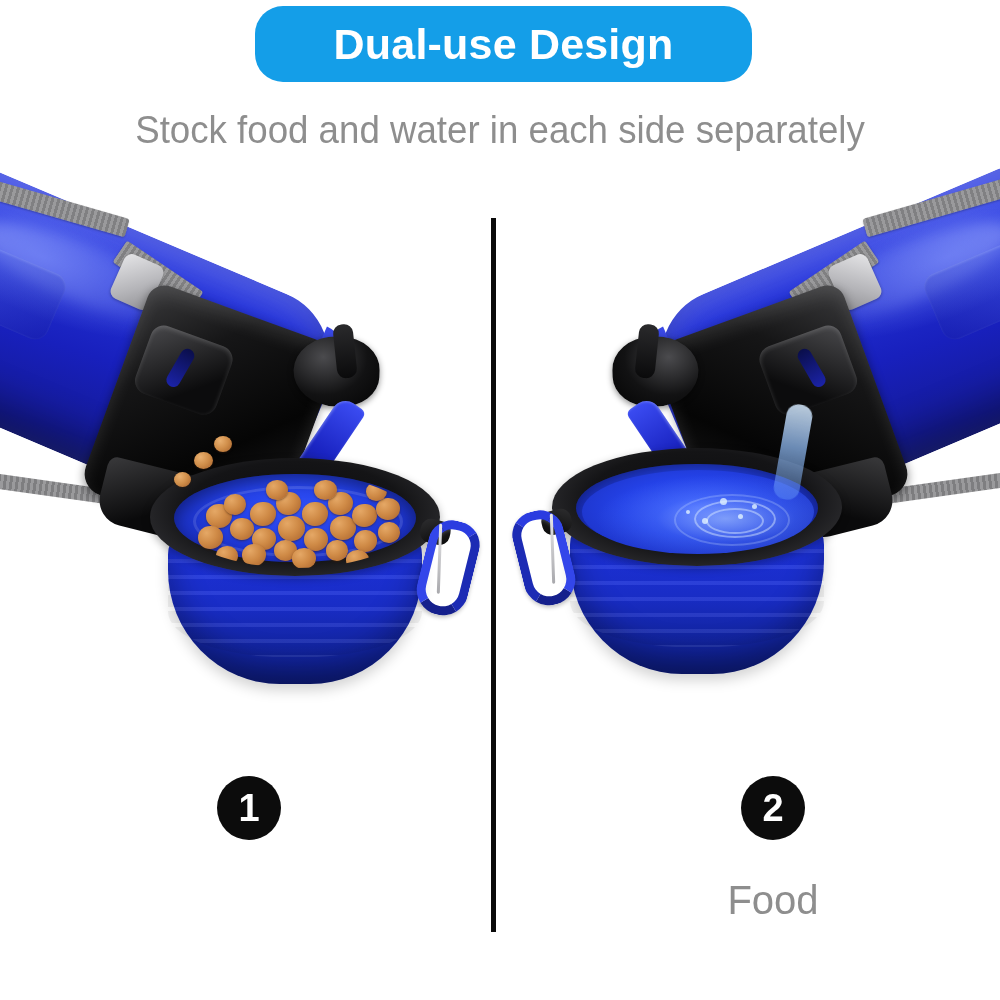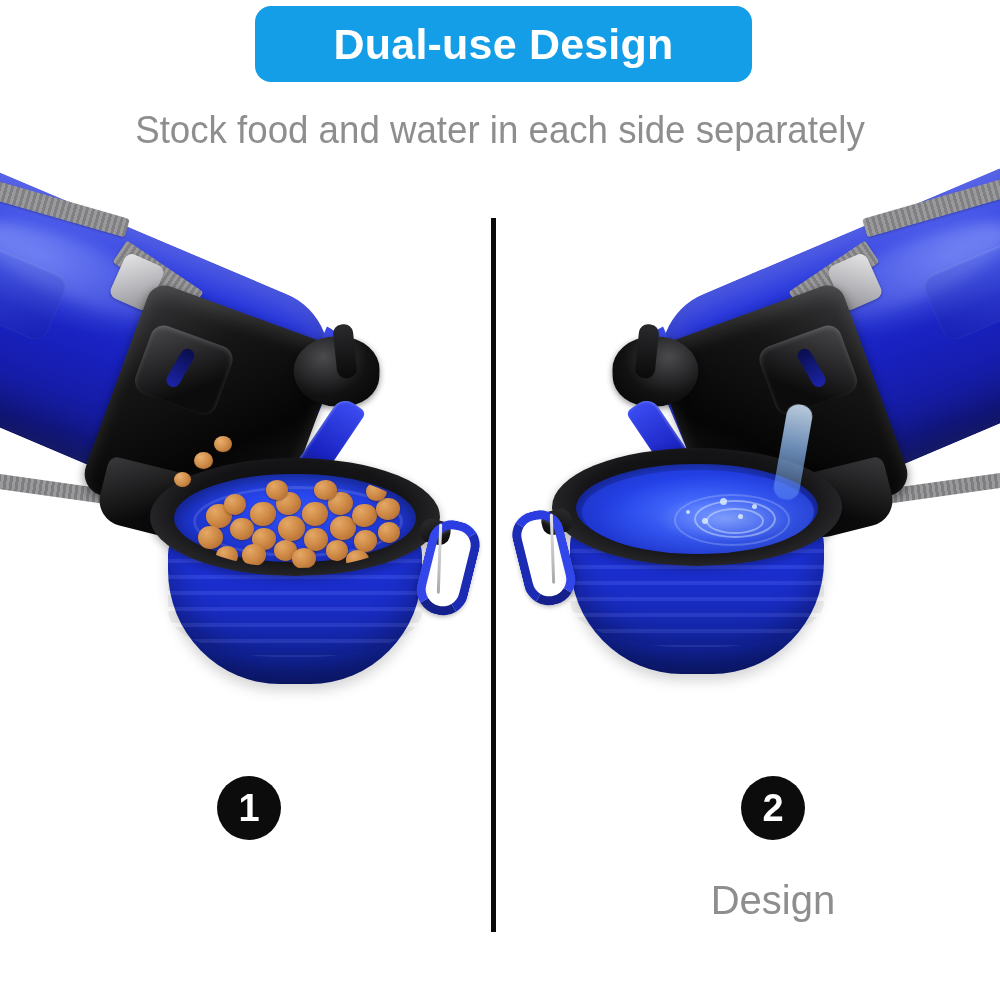--- a/index.html
+++ b/index.html
@@ -19,21 +19,21 @@
     overflow: hidden;
   }
 
   
   .title-banner {
     position: absolute;
     left: 255px;
     top: 6px;
     width: 497px;
     height: 76px;
-    border-radius: 16px;
+    border-radius: 28px;
     background: #149EE8;
     display: flex;
     align-items: center;
     justify-content: center;
   }
   .title-banner .title-text {
     color: #ffffff;
     font-size: 43px;
     font-weight: bold;
     letter-spacing: 0.2px;
@@ -510,16 +510,16 @@
         <div class="carab-gate"></div>
       </div>
     </div>
   </div>
 
   <div class="step step-1">
     <div class="step-badge">1</div>
   </div>
   <div class="step step-2">
     <div class="step-badge">2</div>
-    <div class="step-label">Design</div>
+    <div class="step-label">Food</div>
   </div>
 
 </div>
 
 </body></html>

